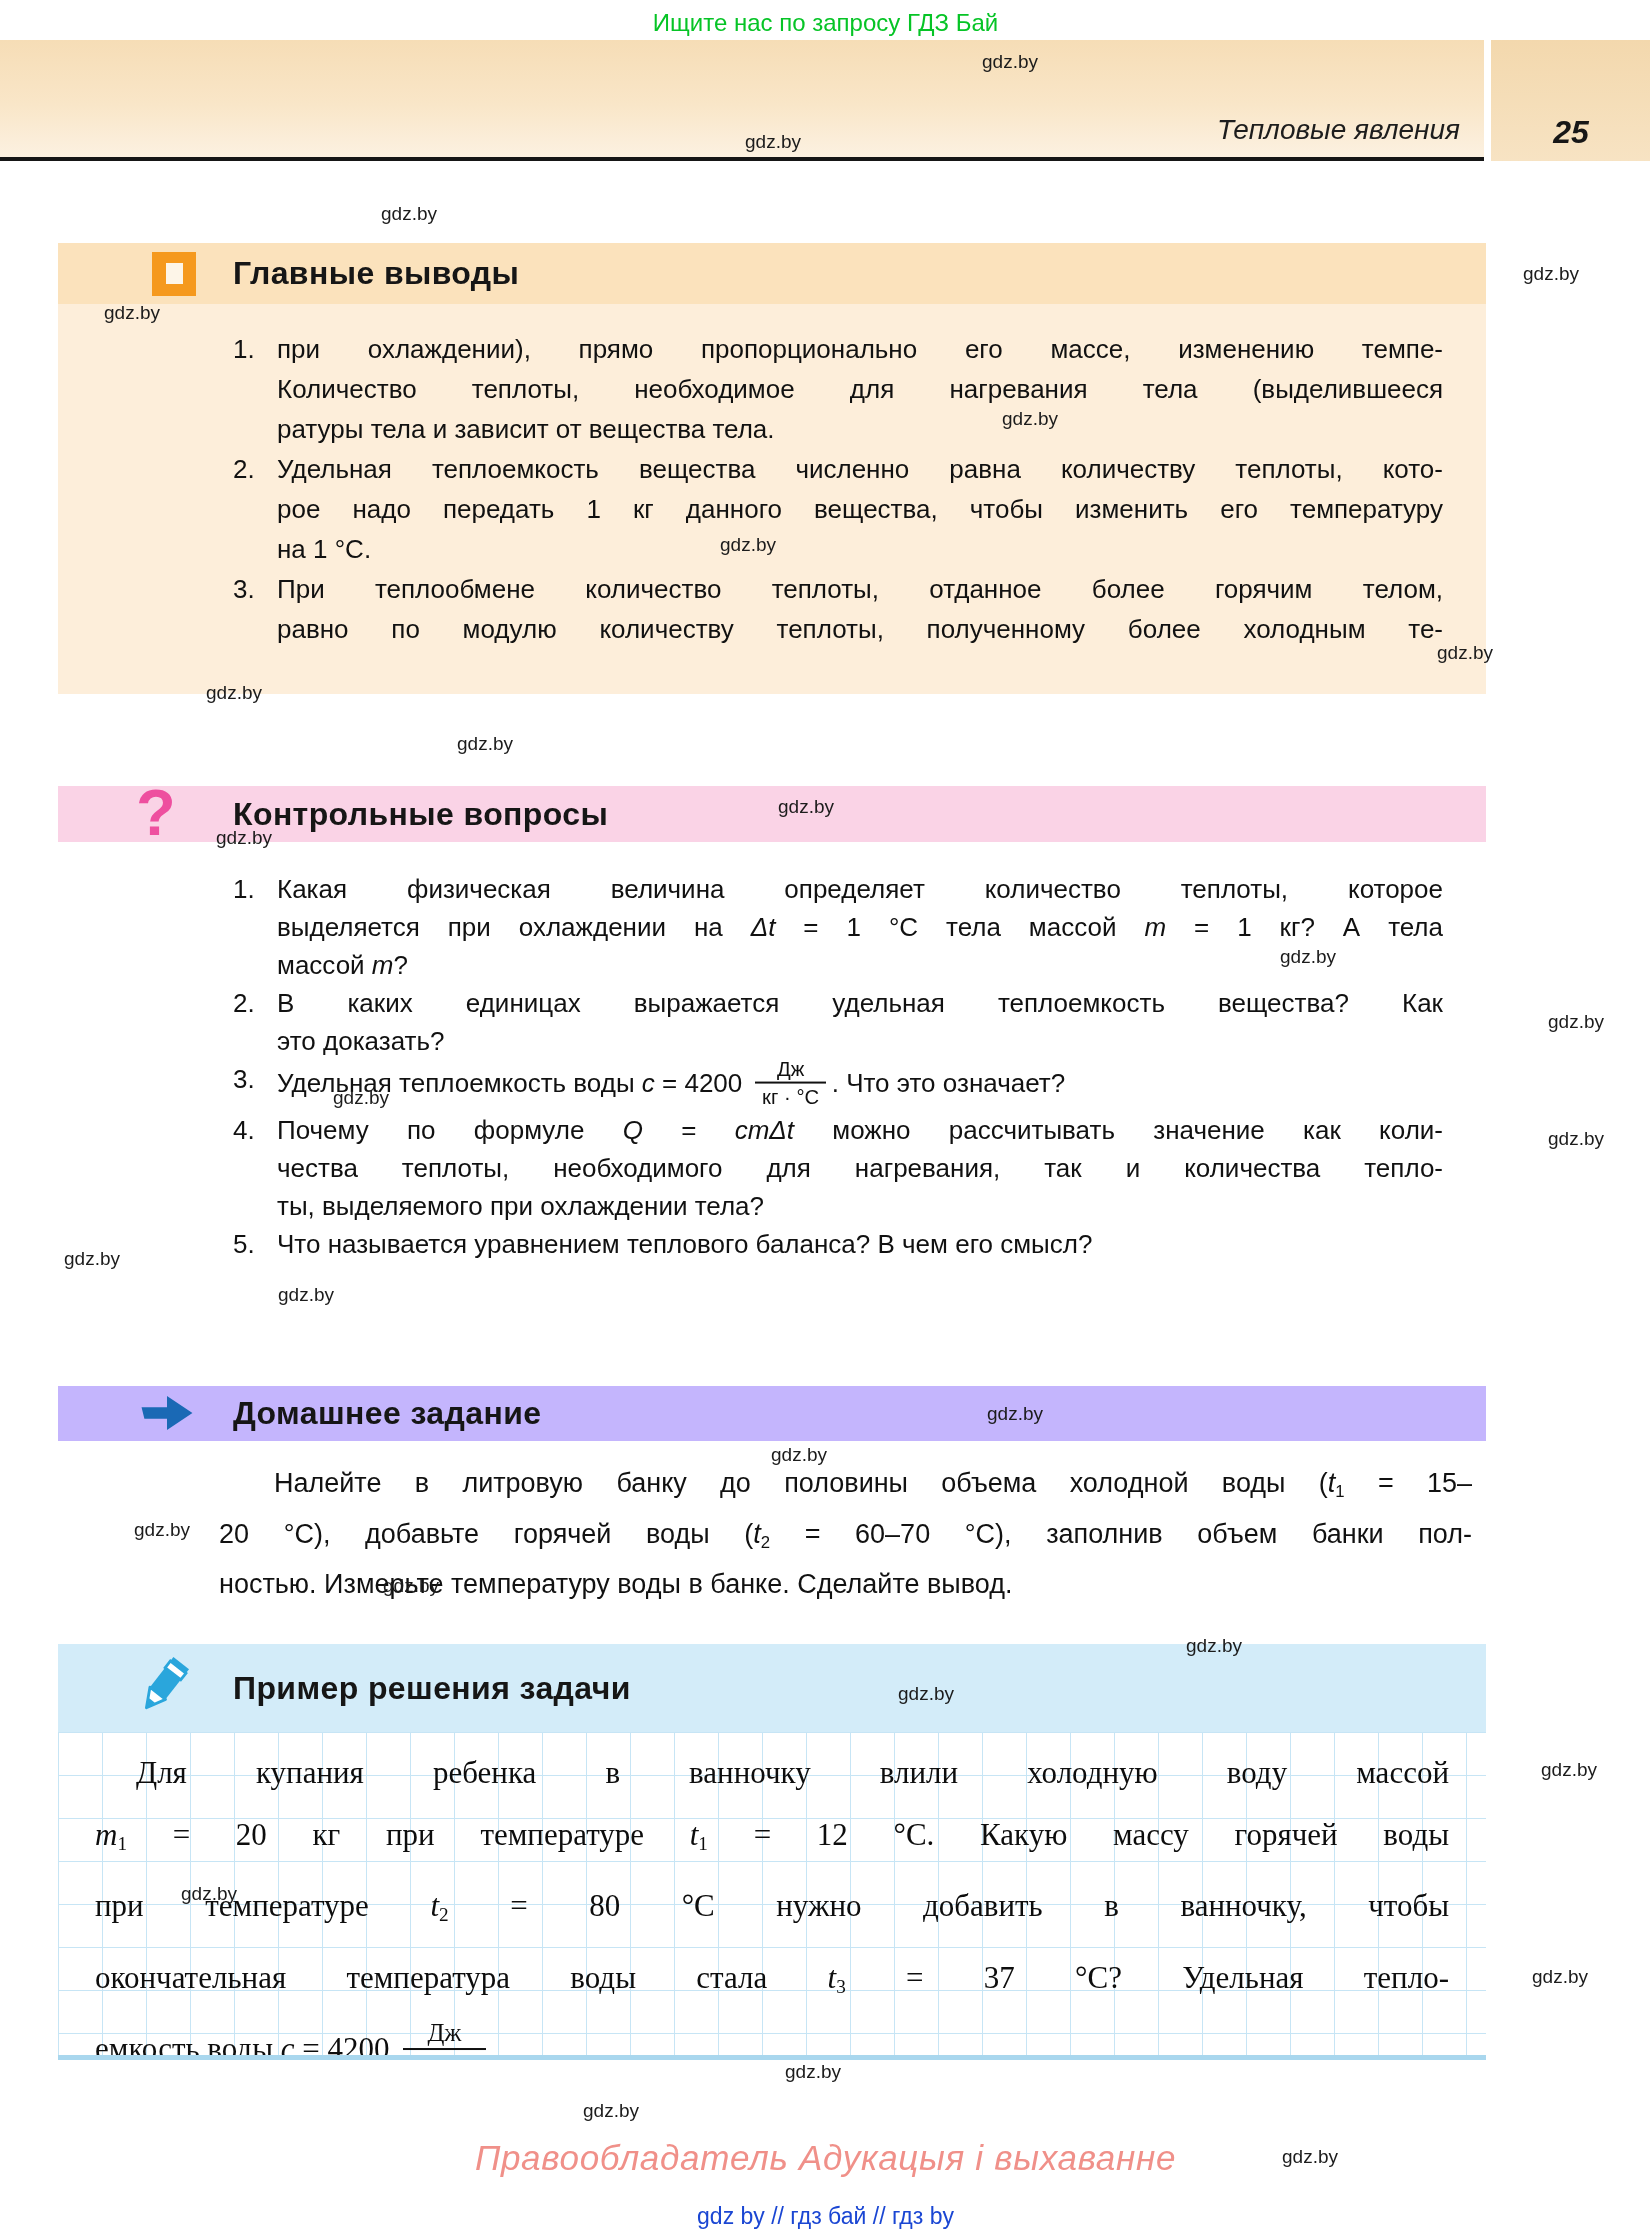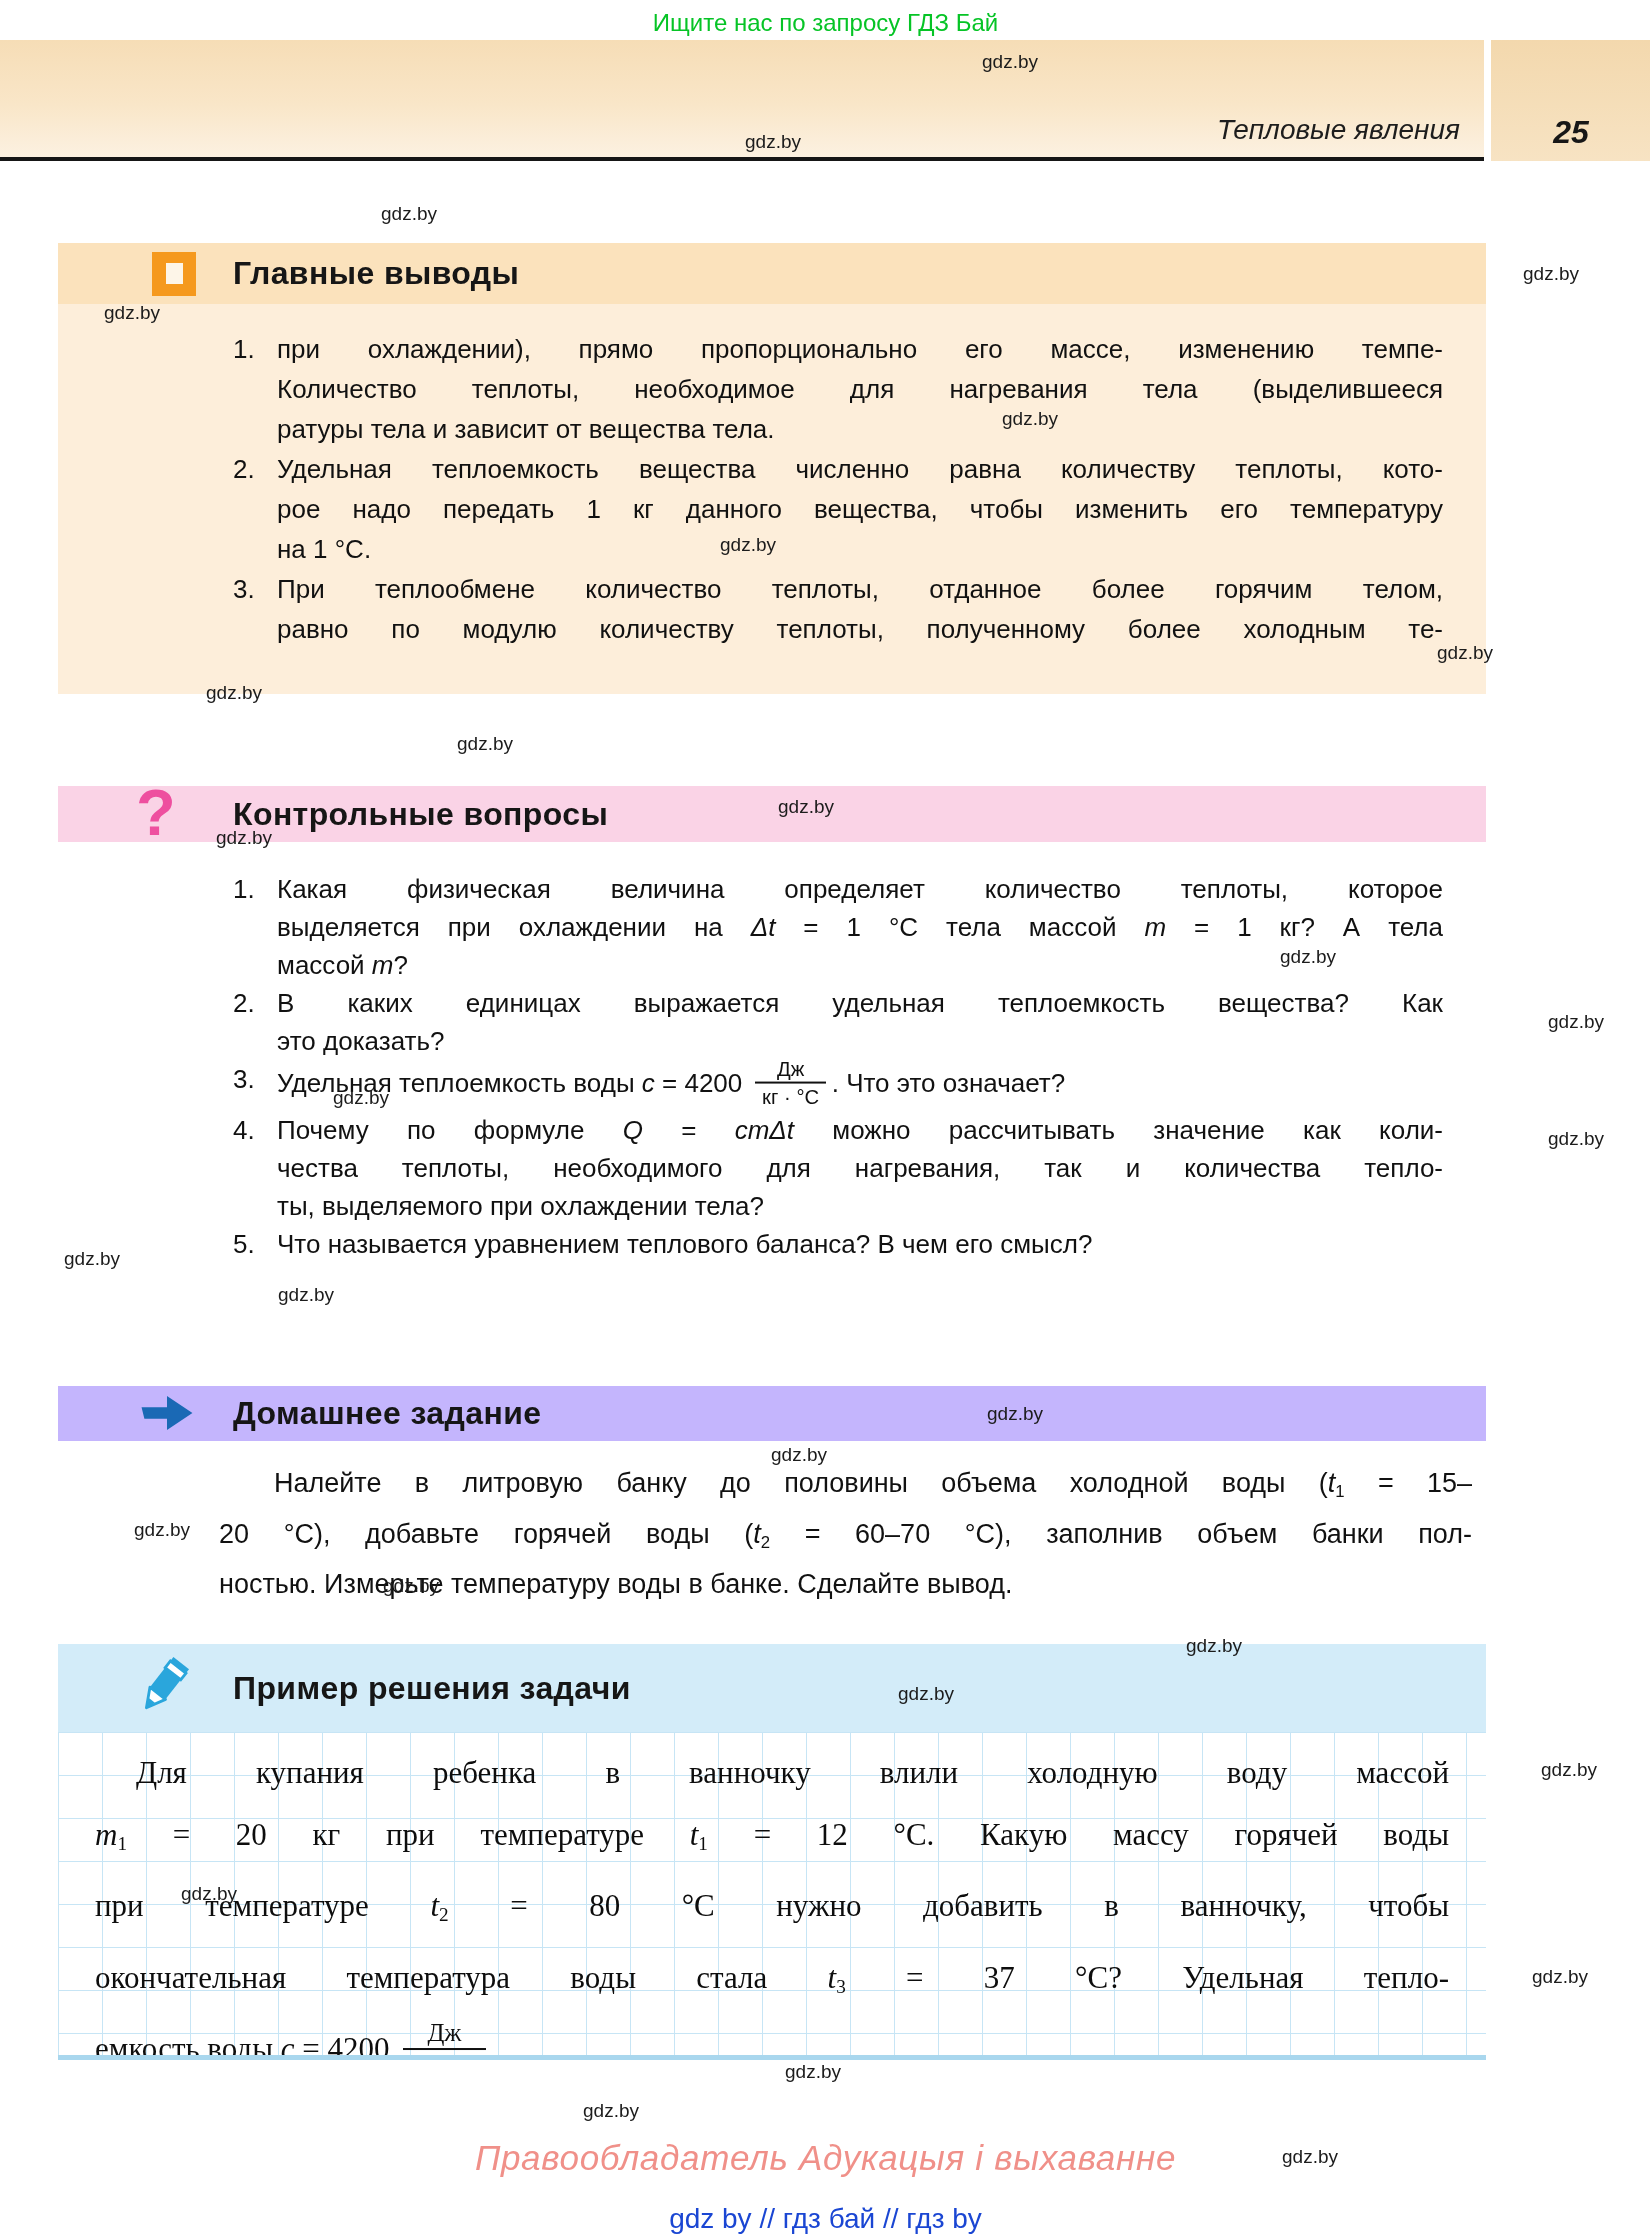--- a/index.html
+++ b/index.html
@@ -79,21 +79,21 @@
         line-height:1.1;transform:translateY(-0.12em);text-align-last:center;}
   .frac .ftop{display:block;padding:0 7px 2.1px;}
   .frac .fbot{display:block;border-top:2.1px solid #111;padding:2.1px 7px 0;}
   .questions-list .frac{font-size:0.78em;}
   .example-text .frac{font-size:0.8em;line-height:1.05;}
 
   
   .footer-copyright{position:absolute;top:2138px;left:0;width:100%;text-align:center;
                     font-size:35px;font-style:italic;color:#f09089;letter-spacing:0.7px;}
   .footer-links{position:absolute;top:2203px;left:0;width:100%;text-align:center;
-                font-size:28px;color:#1a46d3;}
+                font-size:23px;color:#1a46d3;}
 </style>
 </head>
 <body>
 
 <div class="page">
 
   <div class="top-note">Ищите нас по запросу ГДЗ Бай</div>
 
   <div class="hdr-band">
     <div class="page-title">Тепловые явления</div>

